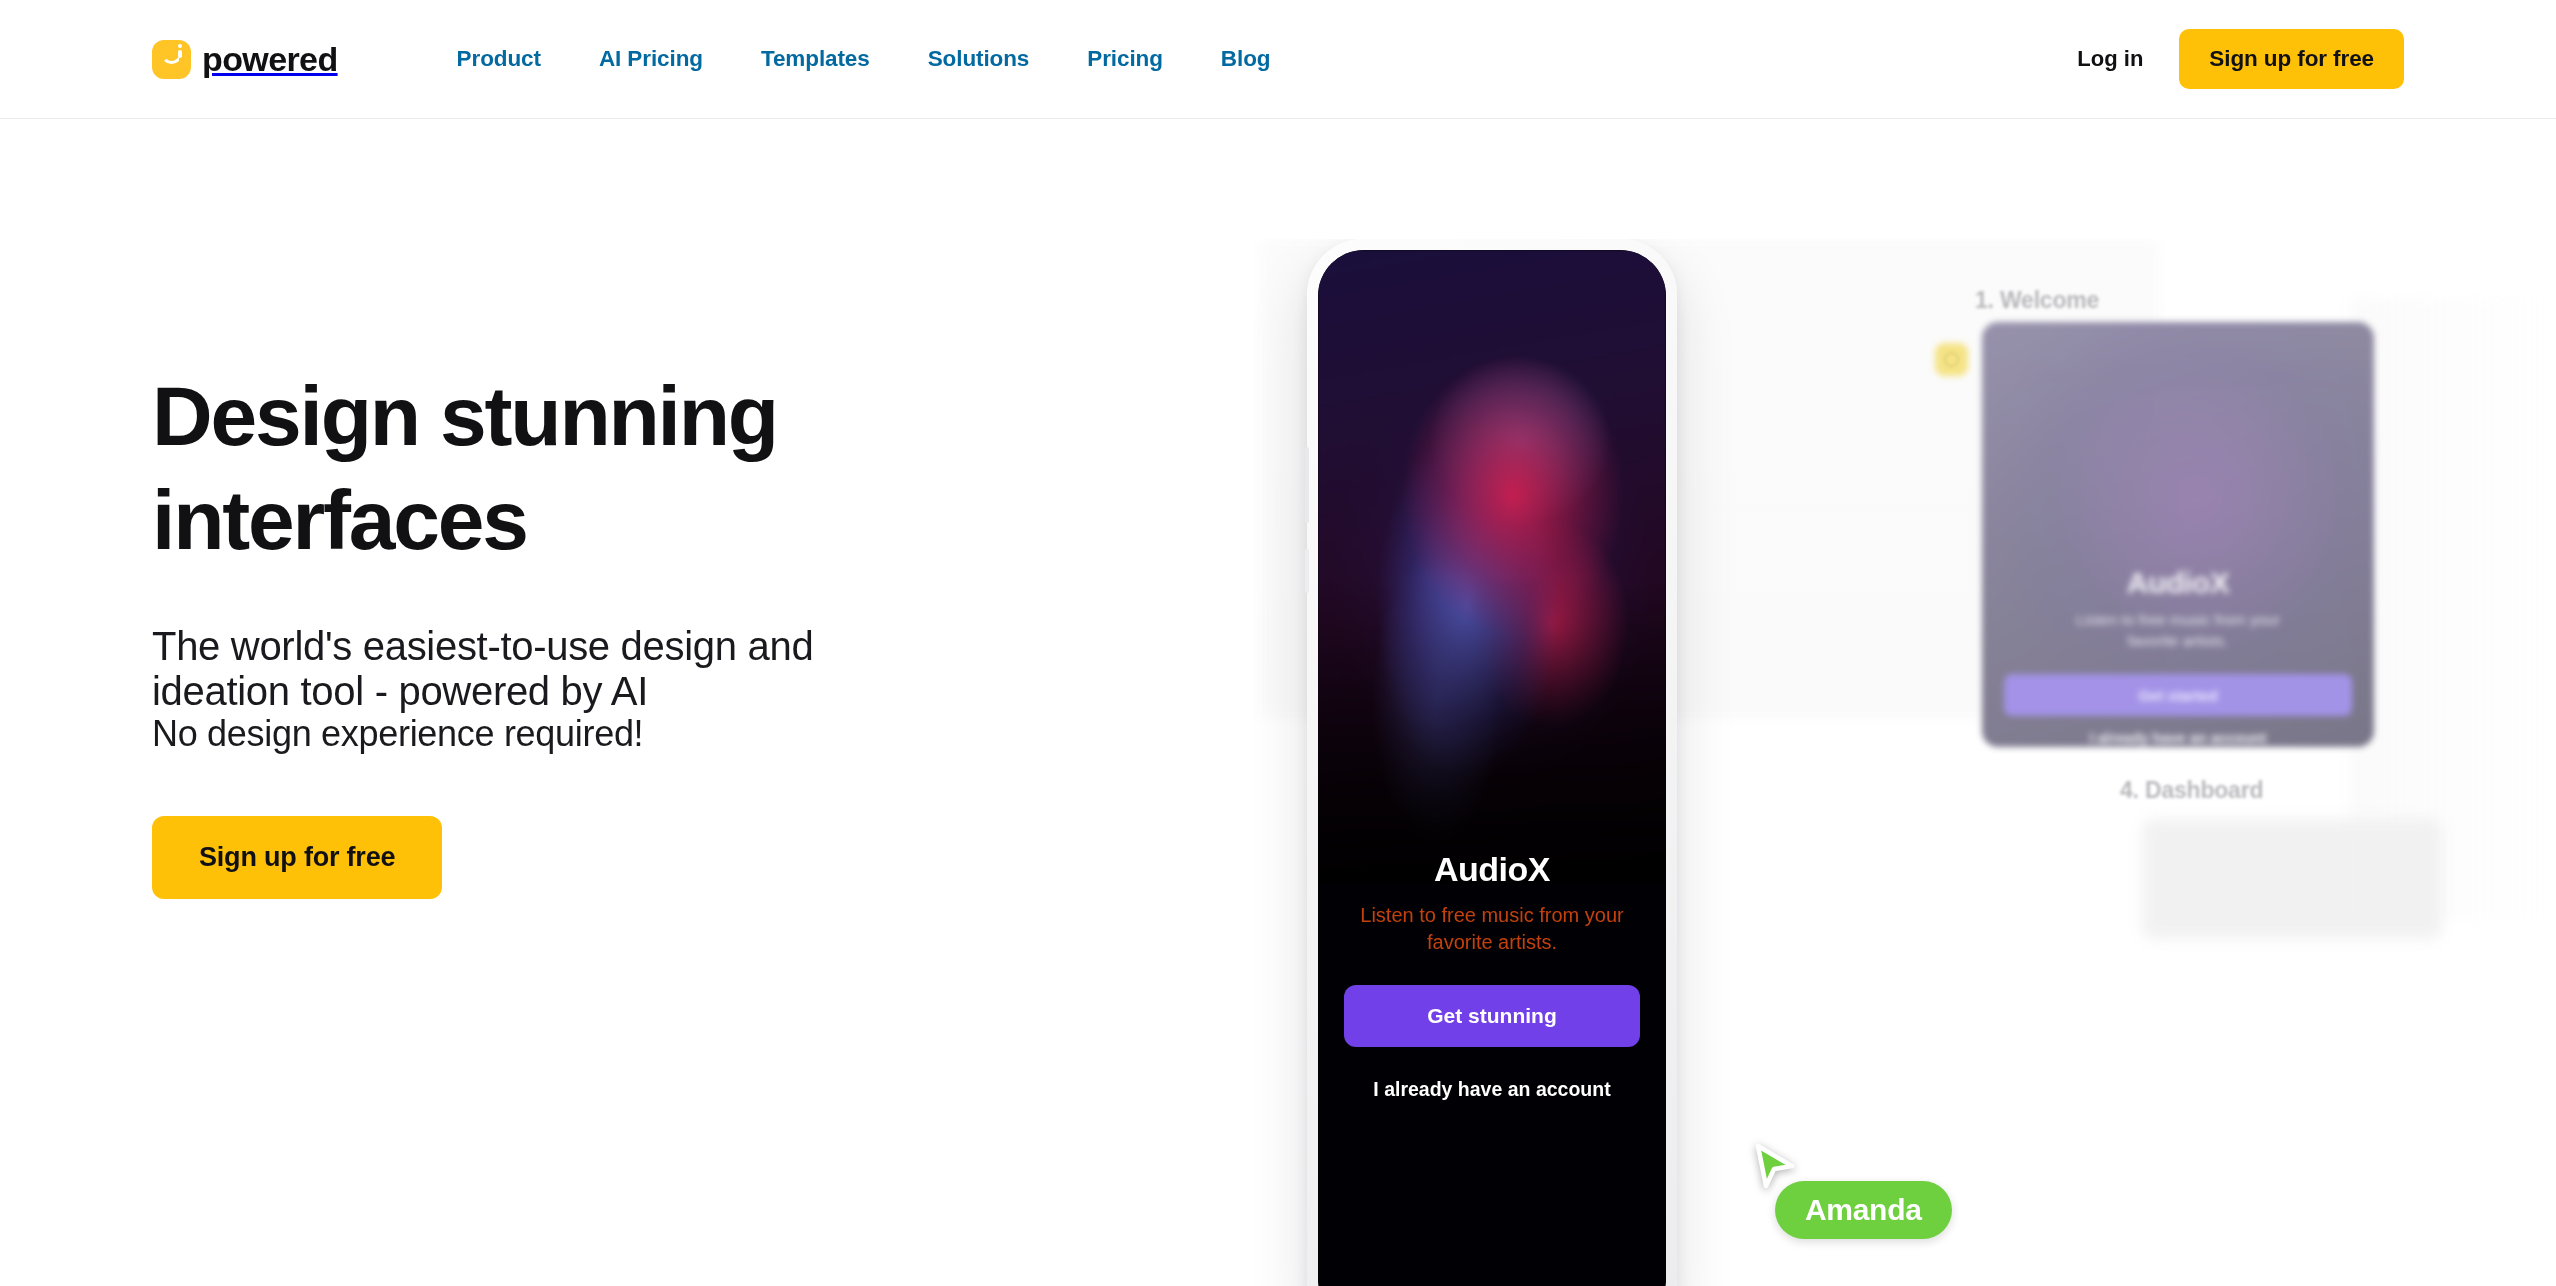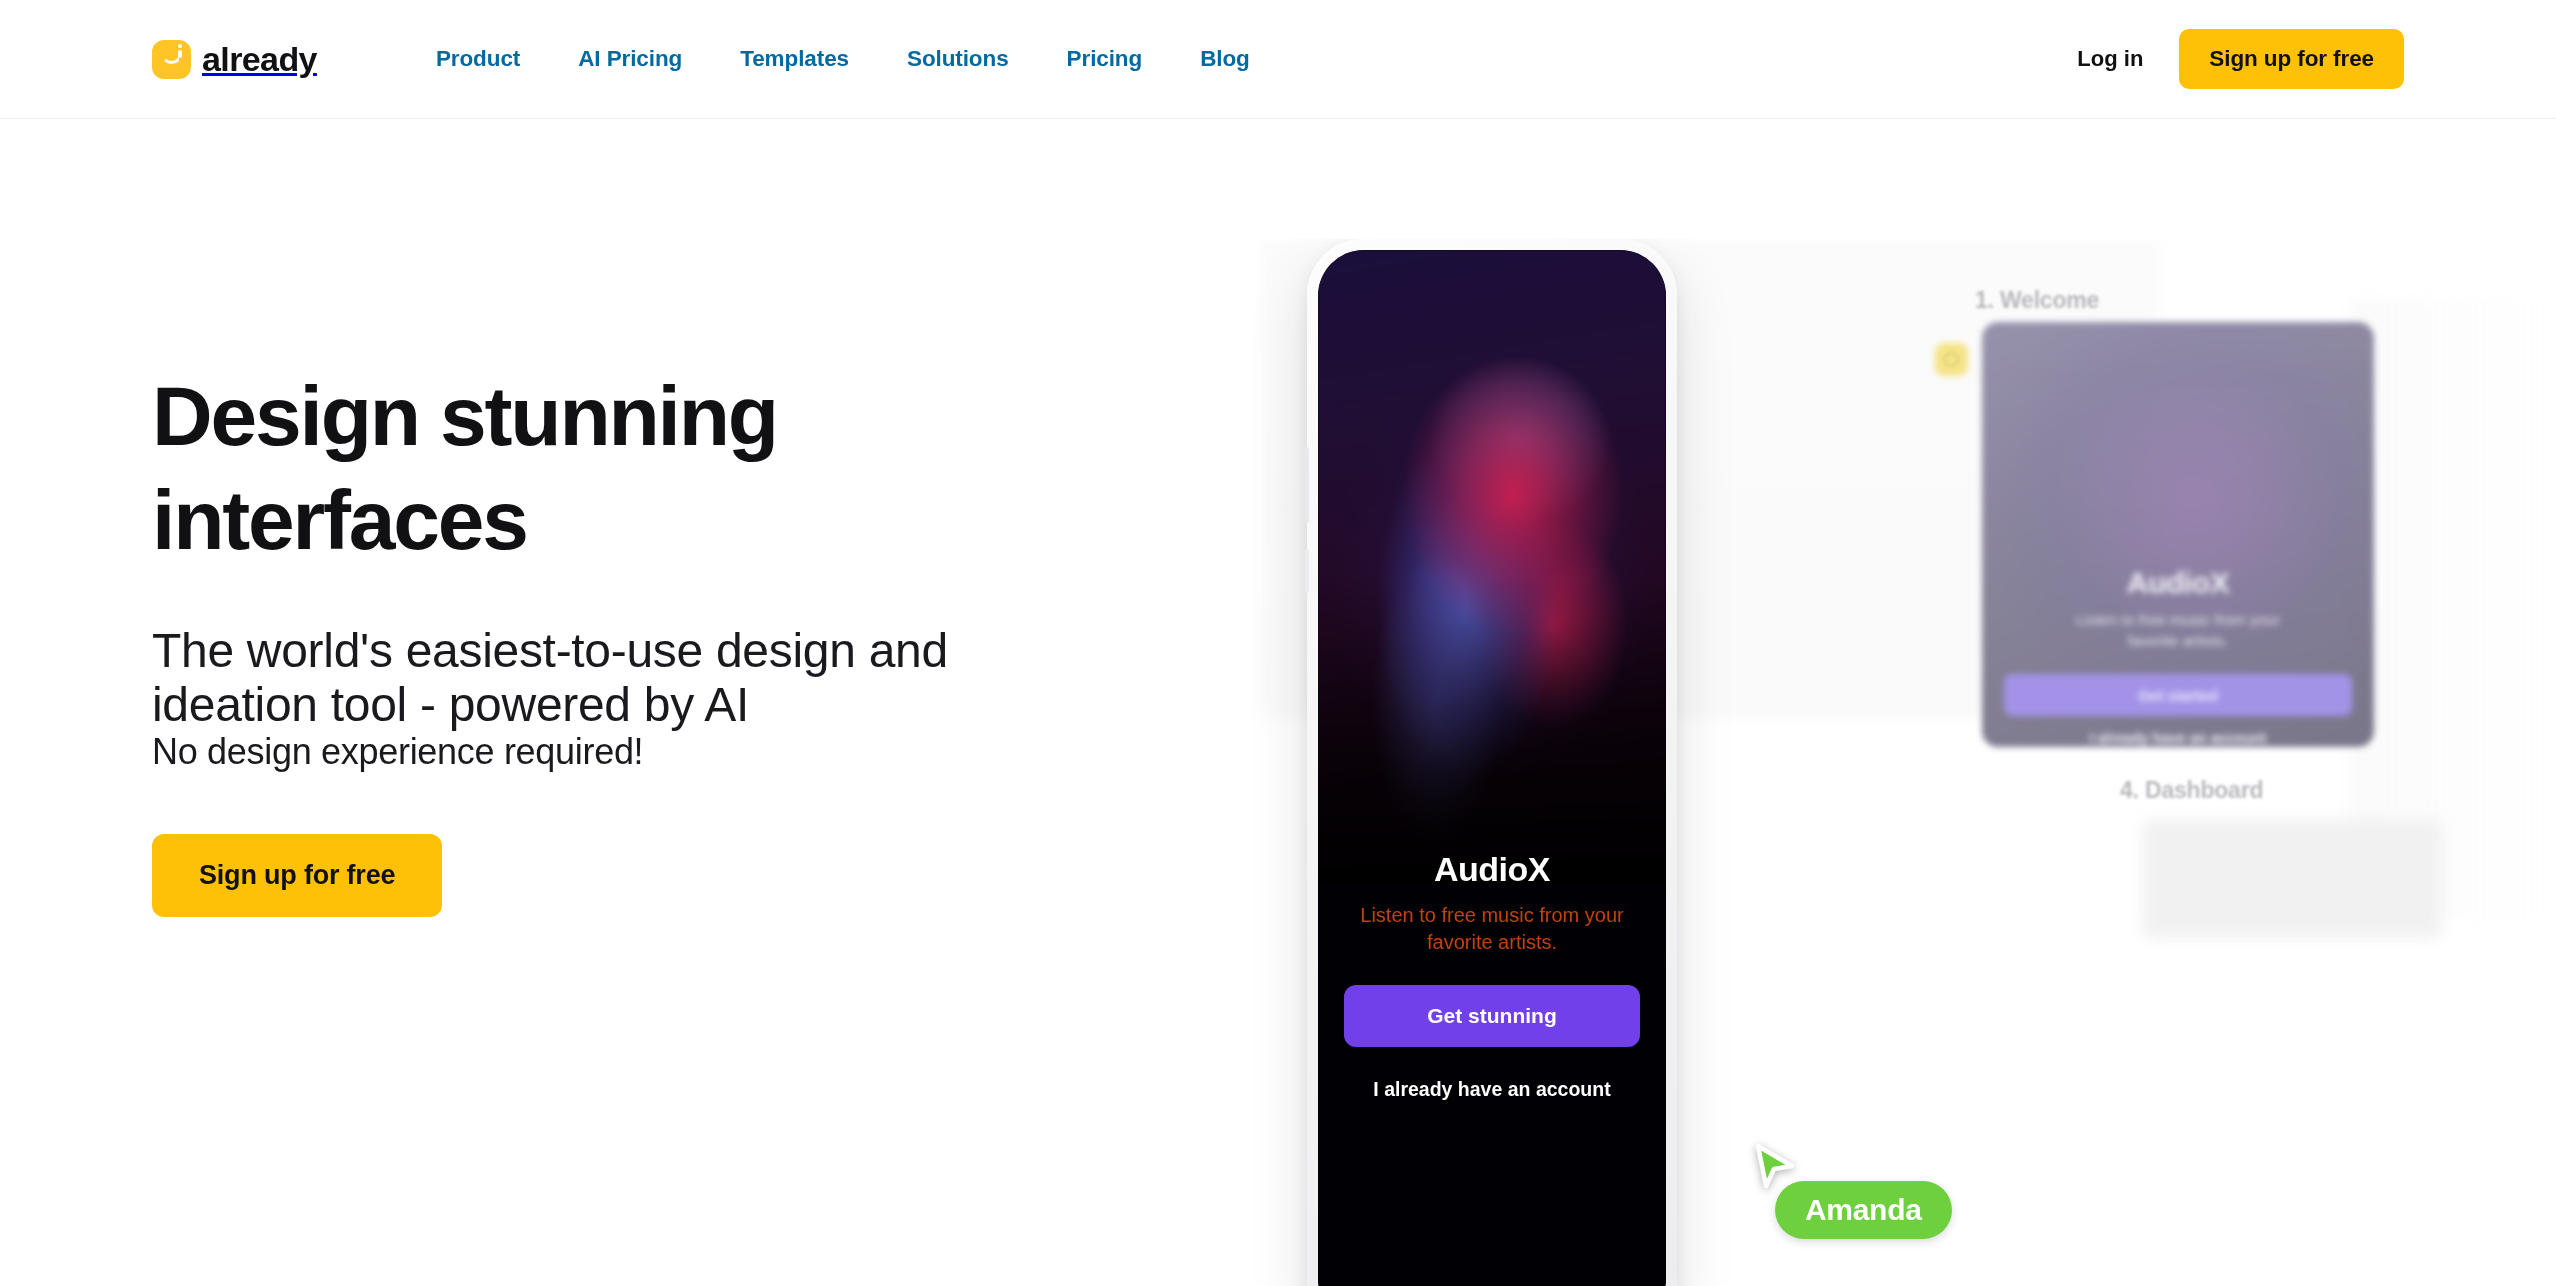--- a/index.html
+++ b/index.html
@@ -76,21 +76,21 @@
   .hero { position: relative; height: 1166px; background: #fff; }
 
   .hero-copy { position: absolute; left: 152px; top: 255px; width: 1060px; }
   .hero-title {
     font-size: 84px; line-height: 1.0; font-weight: 700;
     color: #111114; letter-spacing: -2.2px;
   }
   .hero-title .l { display: block; margin-bottom: 20px; }
   .hero-sub {
     margin-top: 62px;
-    font-size: 48px; line-height: 1.12; color: #1a1a1e; font-weight: 400;
+    font-size: 40px; line-height: 1.12; color: #1a1a1e; font-weight: 400;
     letter-spacing: -0.3px;
   }
   .hero-sub .l { display: block; }
   .hero-sub2 {
     font-size: 36px; line-height: 1.12; color: #1a1a1e; font-weight: 400;
     letter-spacing: -0.3px;
   }
   .hero-cta {
     margin-top: 62px;
     background: #FFC107; color: #111114;
@@ -283,21 +283,21 @@
 <body>
 
 <header class="header">
 
   <a class="brand" href="#">
     <span class="brand-mark">
       <span class="smile"></span>
       <span class="stem"></span>
       <span class="dot"></span>
     </span>
-    <span class="brand-word">already</span>
+    <span class="brand-word">powered</span>
   </a>
 
   <nav class="nav">
     <a href="#">Product</a>
     <a href="#">AI Pricing</a>
     <a href="#">Templates</a>
     <a href="#">Solutions</a>
     <a href="#">Pricing</a>
     <a href="#">Blog</a>
   </nav>

